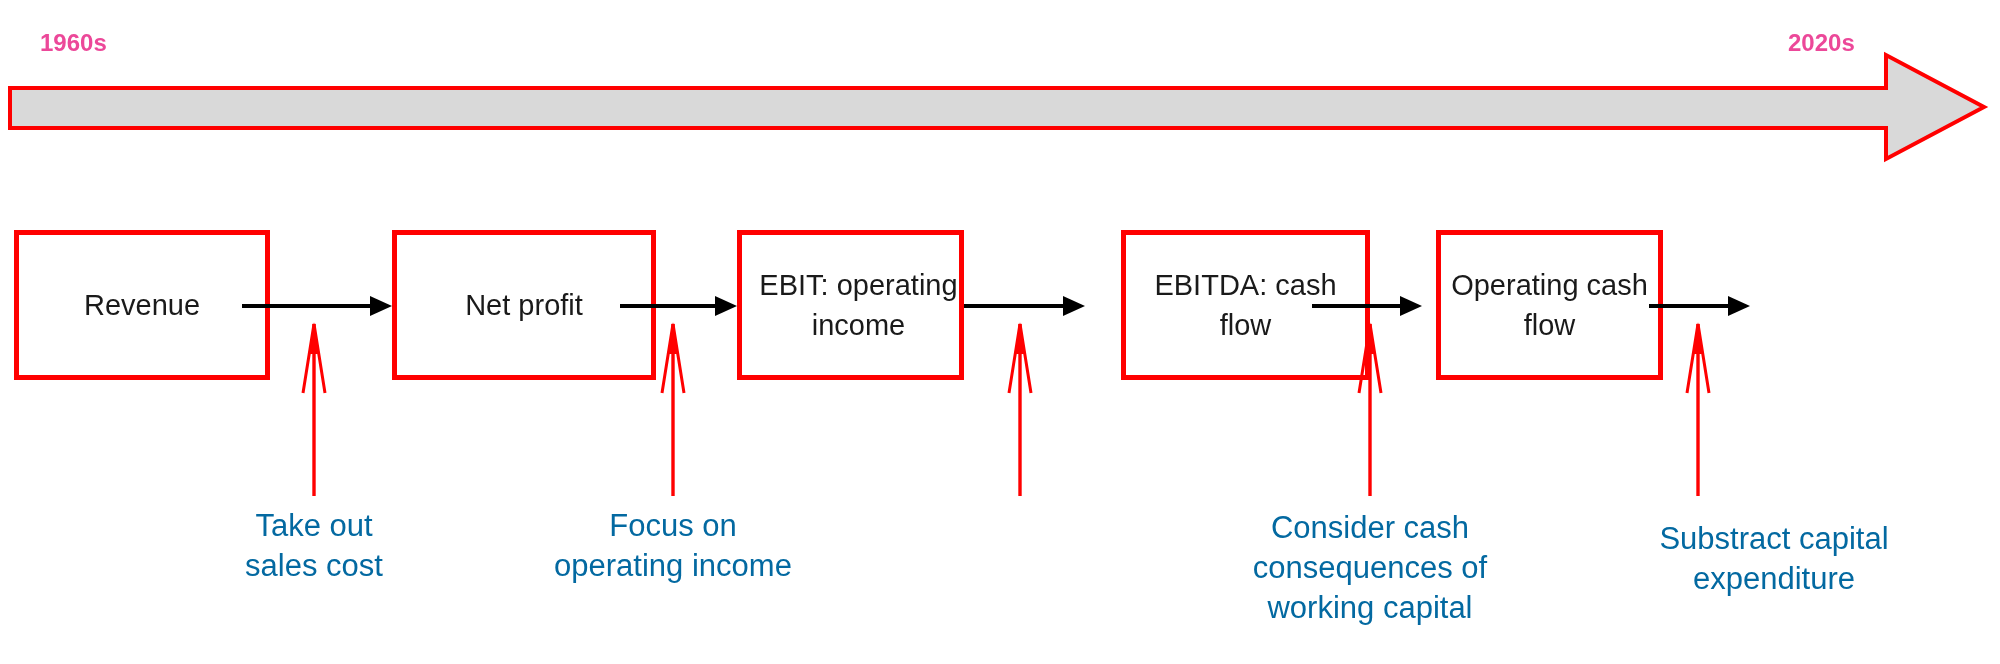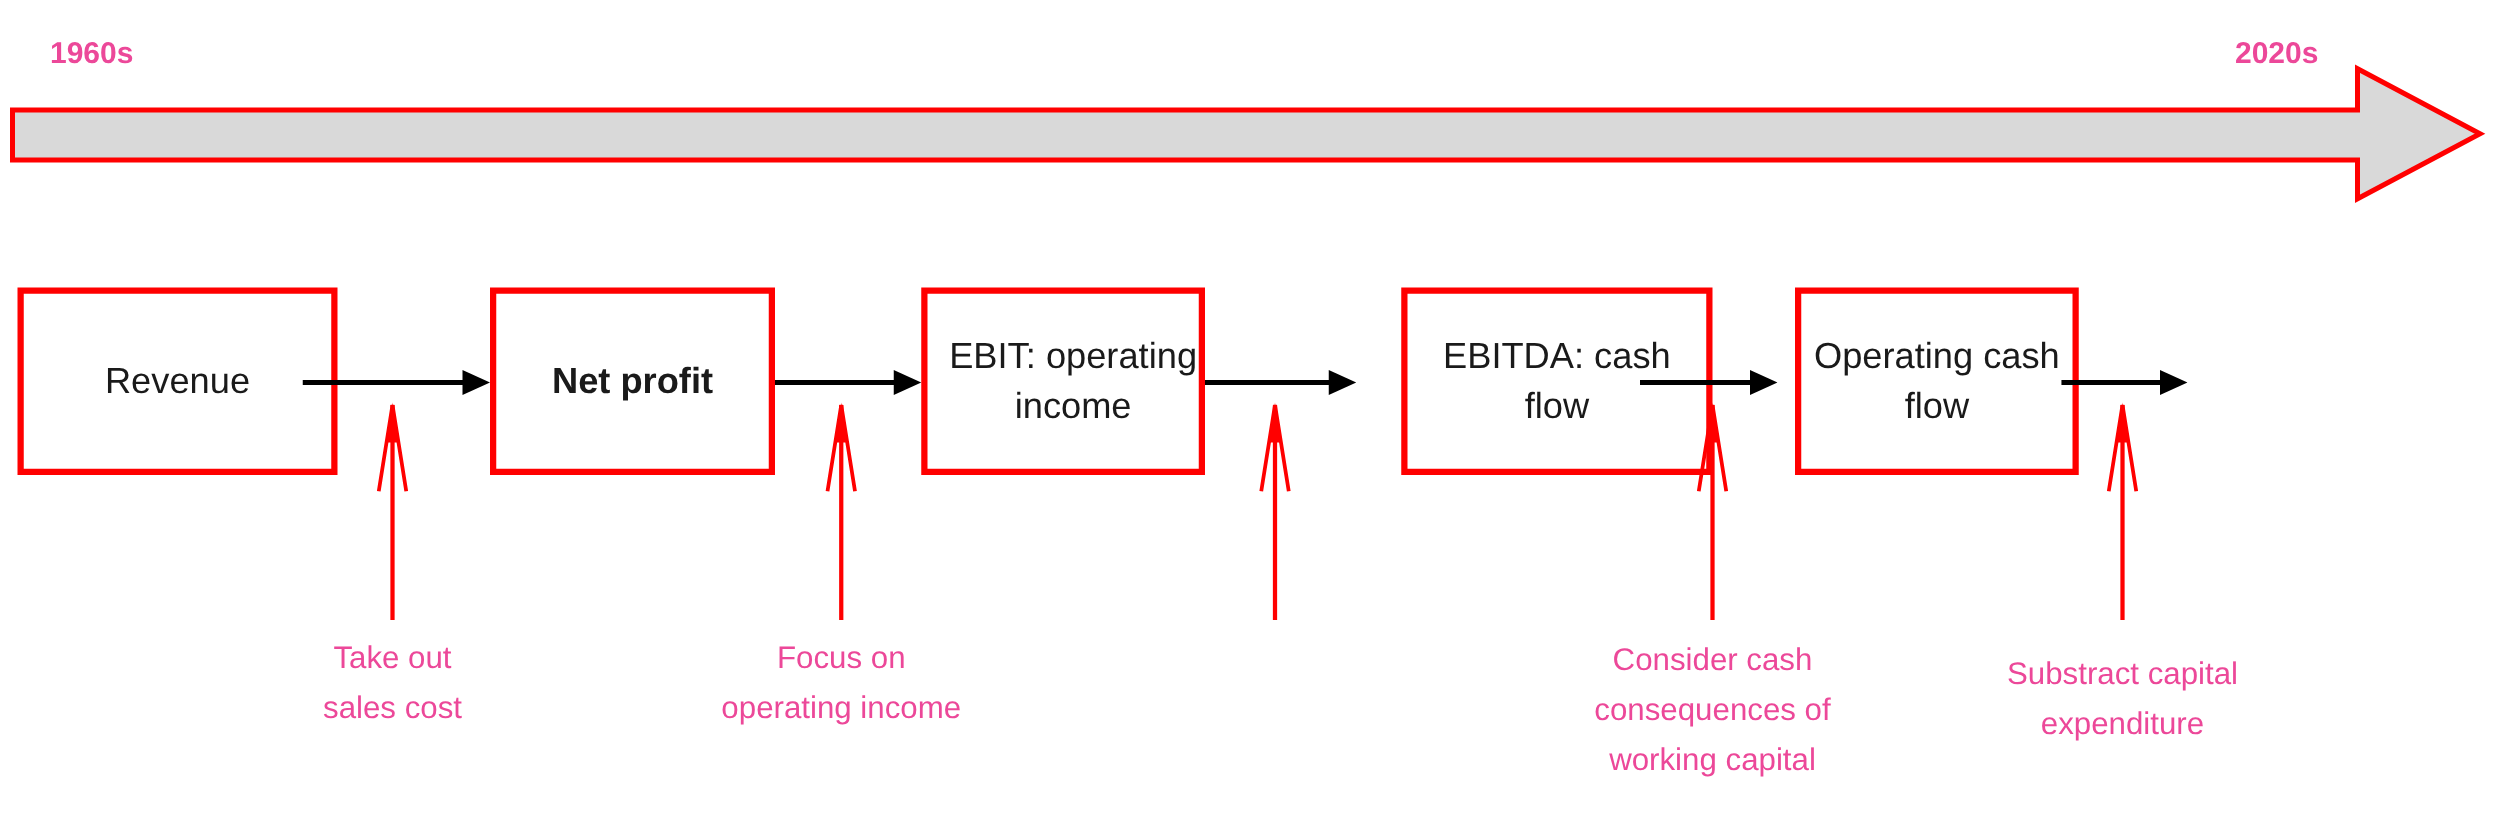--- a/index.html
+++ b/index.html
@@ -39,39 +39,39 @@
     line-height: 40px;
     color: #1a1a1a;
   }
   .connector { position: absolute; top: 294px; }
   .step-arrow { position: absolute; top: 316px; }
   .step-label {
     position: absolute;
     width: 360px;
     text-align: center;
     white-space: pre-line;
-    font-size: 25px;
+    font-size: 31px;
     line-height: 40px;
-    color: #ec4899;
+    color: #0369a1;
   }
 </style>
 </head>
 <body>
 
 <div class="canvas">
 
   <div class="era-label era-start">1960s</div>
   <div class="era-label era-end">2020s</div>
 
   <svg class="timeline-svg" width="2000" height="200">
     <polygon points="10,88 1886,88 1886,55 1984,107 1886,159 1886,128 10,128" fill="#D9D9D9" stroke="#FF0000" stroke-width="4" stroke-linejoin="miter"></polygon>
   </svg>
 
   <div class="flow-box" style="left:14px;   width:256px;">Revenue</div>
-  <div class="flow-box" style="left:392px;  width:228px;font-weight:bold;">Net profit</div>
+  <div class="flow-box" style="left:392px;  width:264px;">Net profit</div>
   <div class="flow-box" style="left:737px;  width:227px;padding-left:16px;">EBIT: operating
 income</div>
   <div class="flow-box" style="left:1121px; width:249px;">EBITDA: cash
 flow</div>
   <div class="flow-box" style="left:1436px; width:227px;">Operating cash
 flow</div>
 
   <svg class="connector" style="left:242px;" width="150" height="24">
     <line x1="0" y1="12" x2="130" y2="12" stroke="#000" stroke-width="4"></line>
     <polygon points="128,2 128,22 150,12" fill="#000"></polygon>
@@ -119,16 +119,16 @@
     <polygon points="16,6 12,38 20,38" fill="#FF0000"></polygon>
   </svg>
 
   <div class="step-label" style="left:134px;  top:506px;">Take out
 sales cost</div>
   <div class="step-label" style="left:493px;  top:506px;">Focus on
 operating income</div>
   <div class="step-label" style="left:1190px; top:508px;">Consider cash
 consequences of
 working capital</div>
-  <div class="step-label" style="left:1518px; top:519px;">Substract capital
+  <div class="step-label" style="left:1594px; top:519px;">Substract capital
 expenditure</div>
 
 </div>
 
 </body></html>

